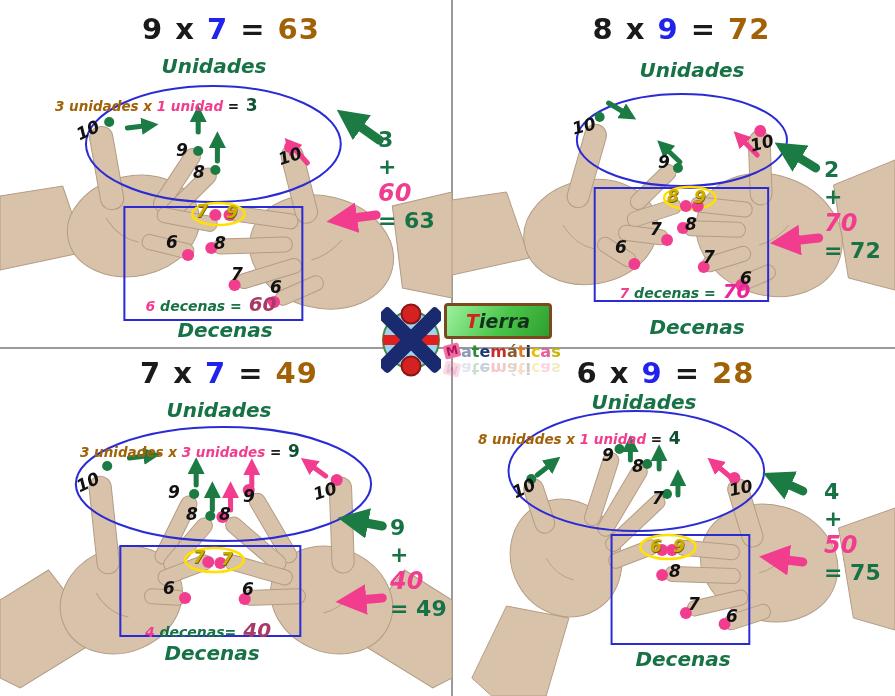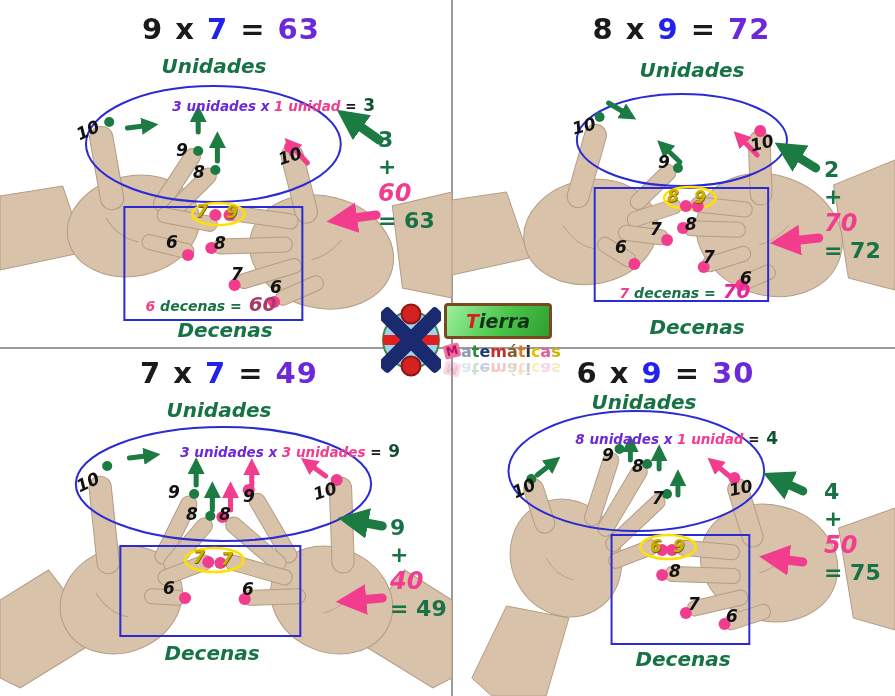--- a/index.html
+++ b/index.html
@@ -13,22 +13,22 @@
   .blue-el,.blue-rc{stroke:#2b2bd6;stroke-width:2}
   .yel{stroke:#ffe000;stroke-width:2.5}
   .ar line{stroke-linecap:round}
   .ar-g line{stroke:#1b7b43;stroke-width:5}
   .ar-p line{stroke:#f23d8f;stroke-width:5}
   line.big{stroke-width:9}
   .t{position:absolute;font-weight:bold;white-space:nowrap}
   .lab{font-style:italic;color:#177245;font-size:20px;text-align:center}
   .eq{position:absolute;left:0;right:0;display:flex;justify-content:center;gap:12px;
       font-size:29px;font-weight:bold;letter-spacing:1px}
-  .c-black{color:#1a1a1a}.c-blue{color:#2222ee}.c-green{color:#6d28d9}.c-pink{color:#f23d8f}
-  .note{font-size:13.5px;font-style:italic;text-align:right}
+  .c-black{color:#1a1a1a}.c-blue{color:#2222ee}.c-green{color:#a16207}.c-pink{color:#f23d8f}
+  .note{font-size:13.5px;font-style:italic;text-align:left}
   .note .res{font-style:normal;font-size:17px;color:#0f5132;margin-left:2px}
   .q2 .note .res{color:#1d4e66}
   .sum{font-size:22px;color:#177245;line-height:27px}
   .sum .tens{color:#f23d8f;font-style:italic;font-size:24px}
   .tens-note{font-size:14px;font-style:italic;text-align:center;color:#177245}
   .tens-note .tn-res{font-size:20px;color:#a83a66;margin-left:2px}
   .q2 .tens-note .tn-res{color:#e8259c}
   .fl{position:absolute;font-size:17px;font-weight:bold;font-style:italic;color:#111}
   .fy{color:#cfae00;text-shadow:0.6px 0.6px 0 #6b5c00}
   .div-v{position:absolute;left:451px;top:0;width:2px;height:696px;background:#9a9a9a}
@@ -311,20 +311,25 @@
     <span class="fl fy" style="left:193px;top:199px">7</span>
     <span class="fl fy" style="left:221px;top:201px">7</span>
     <span class="fl" style="left:163px;top:230px">6</span>
     <span class="fl" style="left:242px;top:231px">6</span>
     <div class="t sum" style="left:390px;top:166px">
       <div>9</div>
       <div>+</div>
       <div class="tens">40</div>
       <div>= 49</div>
     </div>
+    <div class="t tens-note" style="left:119px;top:270px;width:178px">
+      <span class="c-pink">4</span>
+      <span>decenas=</span>
+      <span class="tn-res">40</span>
+    </div>
     <div class="t lab" style="left:142px;top:293px;width:140px">Decenas</div>
   </section>
 
   <section class="quad q4" style="left:452px;top:348px;width:443px">
     <svg class="art" viewBox="0 0 447 348" preserveAspectRatio="none">
       <g class="hand">
         <polygon points="20,330 55,258 118,270 95,348 40,348"></polygon>
         <ellipse cx="115" cy="210" rx="55" ry="60" transform="rotate(-30 115 210)"></ellipse>
         <rect x="78" y="130" width="20" height="56" rx="10" transform="rotate(-18 88 158)"></rect>
         <rect x="143" y="103" width="16" height="76" rx="8" transform="rotate(18 151 141)"></rect>
@@ -370,21 +375,21 @@
       <g class="ar ar-p">
         <line x1="281" y1="129" x2="263" y2="114" marker-end="url(#ahp)"></line>
         <line class="big" x1="354" y1="214" x2="322" y2="210" marker-end="url(#ahp)"></line>
       </g>
     </svg>
     <div class="eq" style="top:8px;margin-left:-16px">
       <span class="c-black">6</span>
       <span class="c-black">x</span>
       <span class="c-blue">9</span>
       <span class="c-black">=</span>
-      <span class="c-green">30</span>
+      <span class="c-green">28</span>
     </div>
     <div class="t lab" style="left:132px;top:42px;width:120px">Unidades</div>
     <div class="t note" style="left:26px;top:80px;width:300px">
       <span class="c-green">8 unidades x</span>
       <span class="c-pink">1 unidad</span>
       <span class="c-black">=</span>
       <span class="res">4</span>
     </div>
     <span class="fl" style="left:60px;top:130px;transform:rotate(-25deg)">10</span>
     <span class="fl" style="left:150px;top:97px">9</span>

